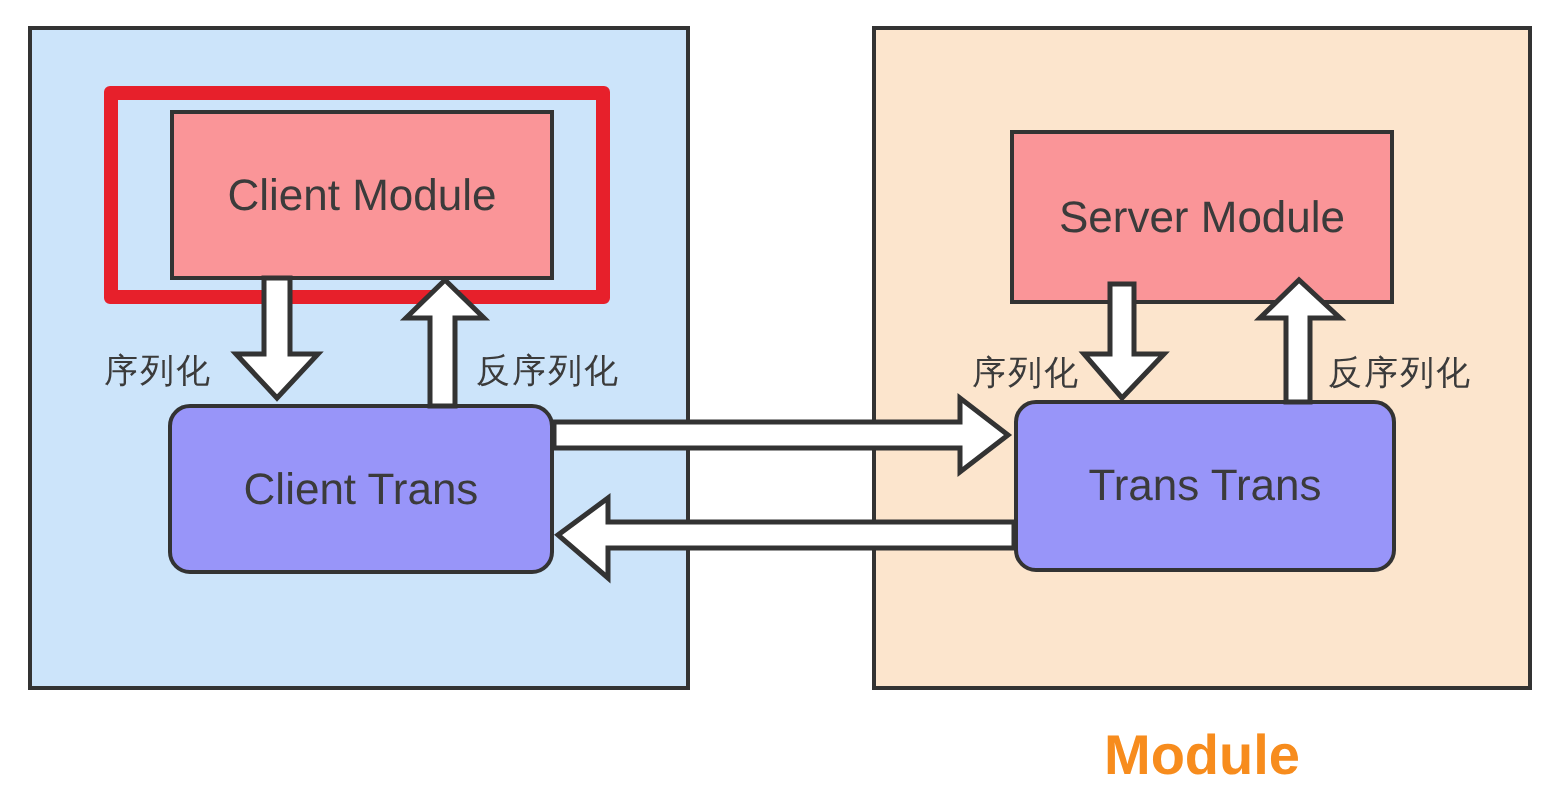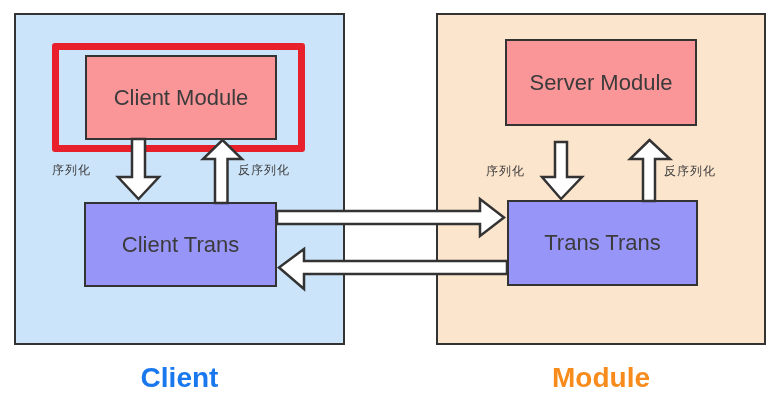--- a/index.html
+++ b/index.html
@@ -27,32 +27,33 @@
   }
 
   .node {
     display: flex; align-items: center; justify-content: center;
     border: 2.5px solid var(--border, #333);
     font-size: 22px;
     color: var(--text, #3b3b3b);
     white-space: nowrap;
   }
   .module-node { background: var(--module-bg, #fa9598); }
-  .trans-node  { background: var(--trans-bg, #9895f9); }
+  .trans-node  { background: var(--trans-bg, #9895f9); border-radius: 11px; }
 
   .client-module { left: 85px;  top: 55px;  width: 192px; height: 85px; }
-  .server-module { left: 505px; top: 39px;  width: 192px; height: 87px; }
+  .server-module { left: 505px; top: 65px;  width: 192px; height: 87px; }
   .client-trans  { left: 84px;  top: 202px; width: 193px; height: 85px; }
   .server-trans  { left: 507px; top: 200px; width: 191px; height: 86px; }
 
   .flow-label {
-    font-size: 12px;
+    font-size: 17px;
     letter-spacing: 1px;
     color: var(--text, #3b3b3b);
     white-space: nowrap;
+    margin-top: 12px;
   }
 
   .region-label {
     font-size: 28px;
     font-weight: 600;
     text-align: center;
     white-space: nowrap;
   }
   .client-label { left: 14px;  top: 362px; width: 331px; color: var(--client-label, #1a78ee); }
   .server-label { left: 436px; top: 362px; width: 330px; color: var(--server-label, #f78c1d); }
@@ -91,21 +92,20 @@
   </div>
   <div class="abs node trans-node server-trans">
     <span>Trans Trans</span>
   </div>
 
   <div class="abs flow-label" style="left:52px; top:162px;">序列化</div>
   <div class="abs flow-label" style="left:238px; top:162px;">反序列化</div>
   <div class="abs flow-label" style="left:486px; top:163px;">序列化</div>
   <div class="abs flow-label" style="left:664px; top:163px;">反序列化</div>
 
-  <div class="abs region-label client-label">Client</div>
   <div class="abs region-label server-label">Module</div>
 
   <svg class="arrows" viewBox="0 0 780 406">
 
     <polygon points="132,139 145,139 145,177 159,177 138.5,199 118,177 132,177"></polygon>
 
     <polygon points="215,203 215,159 203,159 222.5,140 242,159 227.5,159 227.5,203"></polygon>
 
     <polygon points="555,142 567,142 567,177 582,177 561,199 542,177 555,177"></polygon>
 

